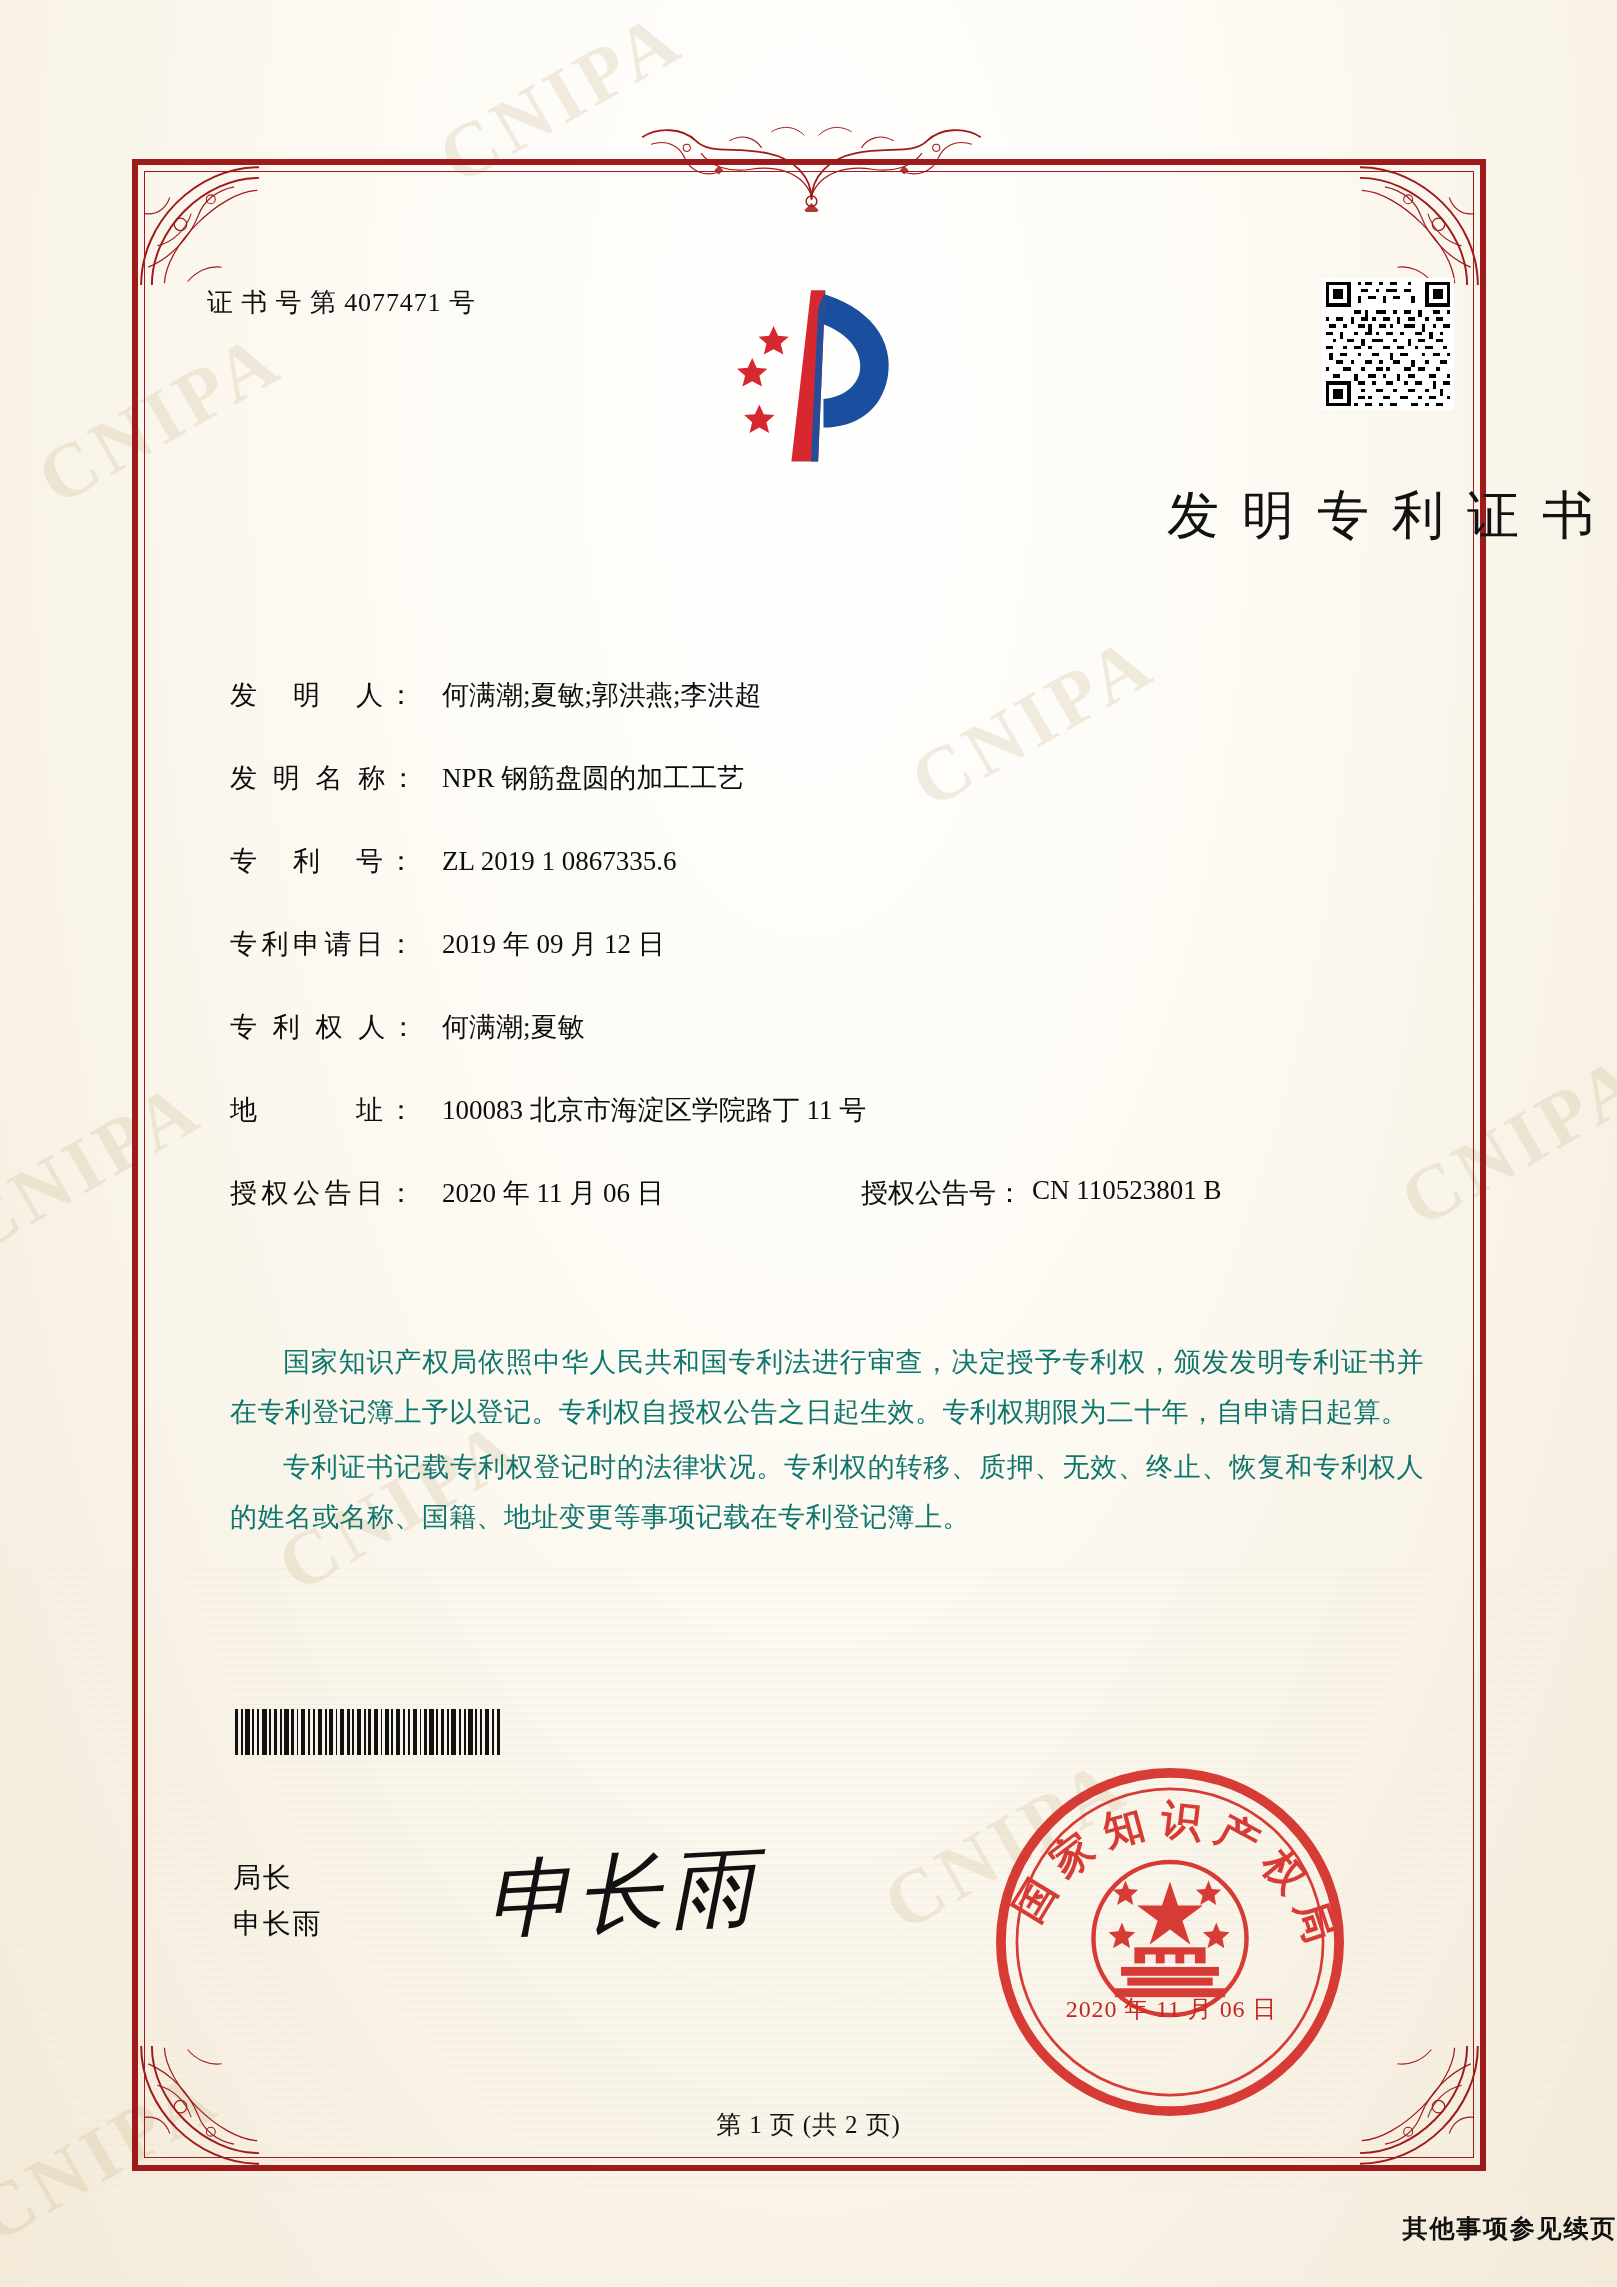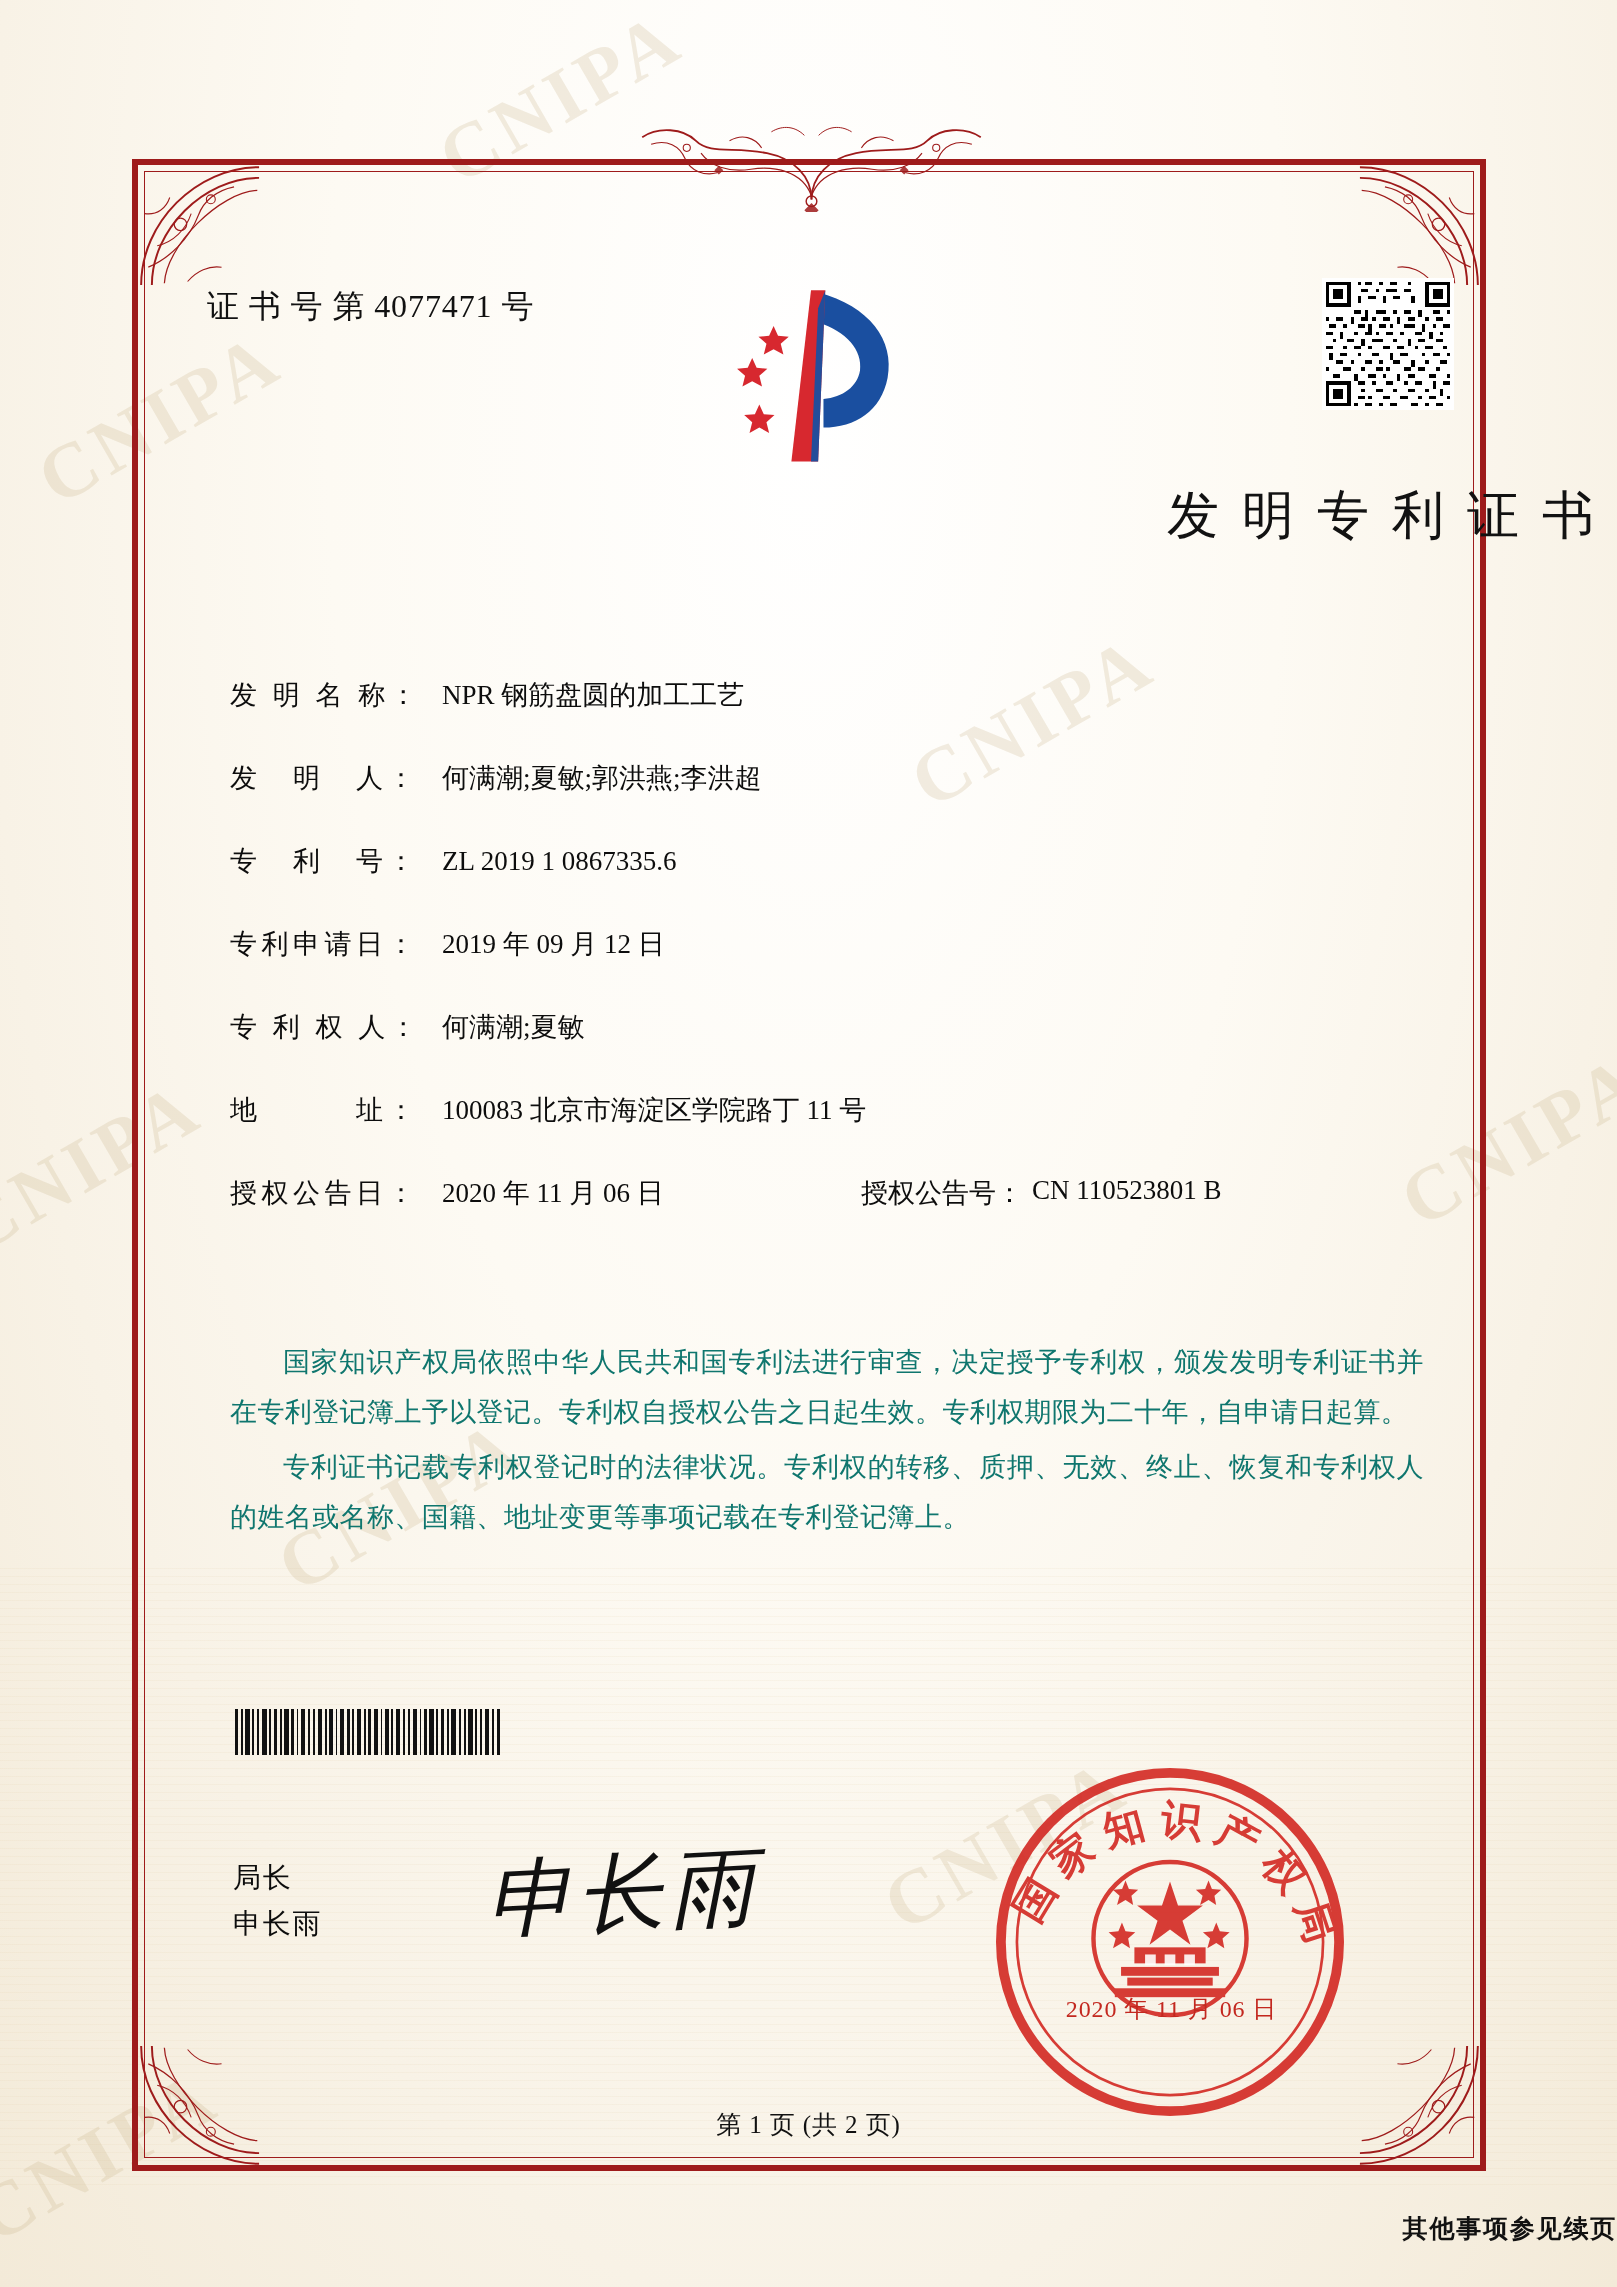--- a/index.html
+++ b/index.html
@@ -97,21 +97,21 @@
     top: 114px;
     width: 535px;
     height: 98px;
   }
 
   
   .cert-no {
     position: absolute;
     left: 207px;
     top: 285px;
-    font-size: 32px;
+    font-size: 26px;
     letter-spacing: 0.9px;
     color: #111;
     white-space: nowrap;
   }
   .qr {
     position: absolute;
     left: 1322px;
     top: 278px;
     width: 132px;
     height: 132px;
@@ -530,26 +530,26 @@
         <path d="M54 82 l5 11 12 1 -9 8 3 12 -11 -6 -11 6 3 -12 -9 -8 12 -1z"></path>
         <path d="M62 134 l5 11 12 1 -9 8 3 12 -11 -6 -11 6 3 -12 -9 -8 12 -1z"></path>
       </g>
     </svg>
   </div>
 
   <div class="title">发明专利证书</div>
 
   <div class="fields">
     <div class="field">
+      <span class="lbl sp1">发　明　人：</span>
+      <span class="val">何满潮;夏敏;郭洪燕;李洪超</span>
+    </div>
+    <div class="field">
       <span class="lbl sp1">发 明 名 称：</span>
       <span class="val">NPR 钢筋盘圆的加工工艺</span>
-    </div>
-    <div class="field">
-      <span class="lbl sp1">发　明　人：</span>
-      <span class="val">何满潮;夏敏;郭洪燕;李洪超</span>
     </div>
     <div class="field">
       <span class="lbl sp1">专　利　号：</span>
       <span class="val">ZL 2019 1 0867335.6</span>
     </div>
     <div class="field">
       <span class="lbl sp1">专利申请日：</span>
       <span class="val">2019 年 09 月 12 日</span>
     </div>
     <div class="field">

